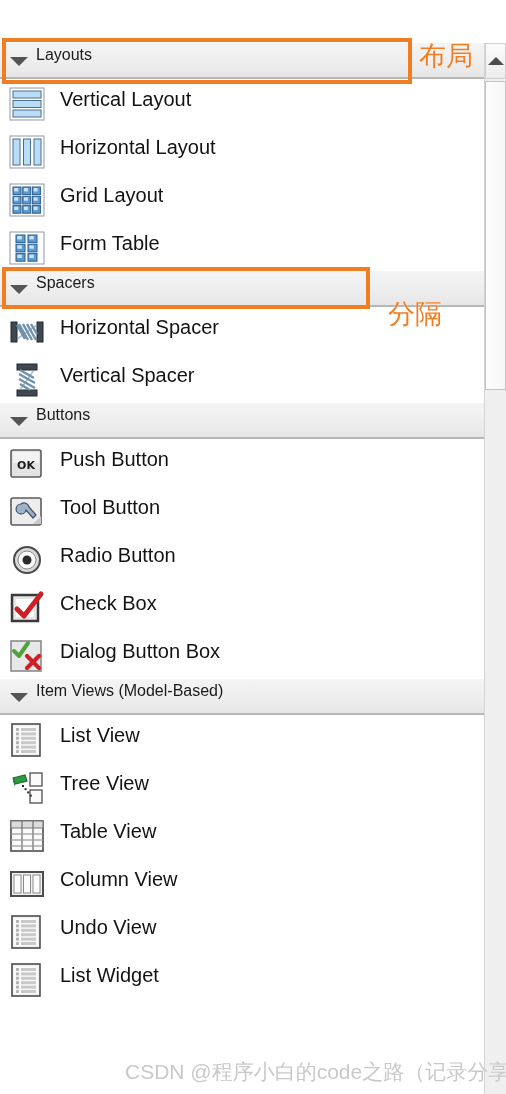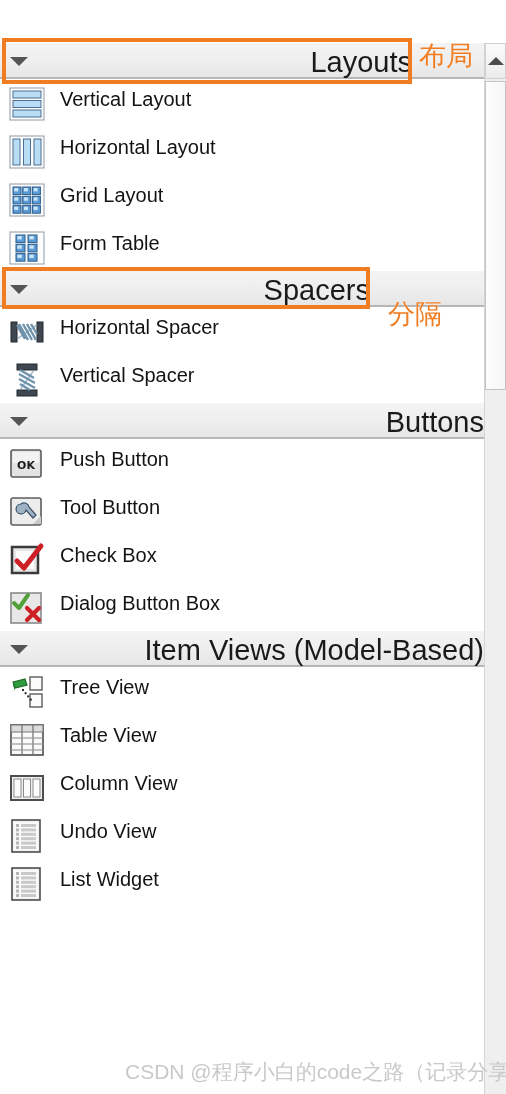--- a/index.html
+++ b/index.html
@@ -102,24 +102,25 @@
     left: 10px; top: 14px;
     width: 0; height: 0;
     border-left: 9px solid transparent;
     border-right: 9px solid transparent;
     border-top: 9px solid #555555;
   }
   .section .title {
     position: absolute;
     left: 0; right: 0;
     top: 3px;
-    text-align: right;
-    font-size: 29px;
+    text-align: left;
+    font-size: 16px;
     color: #1a1a1a;
     white-space: nowrap;
+    padding-left: 36px;
   }
   
   .section.boxed-layouts .title { right: 72px; }
   .section.boxed-spacers .title { right: 114px; }
 
   
   .row {
     position: relative;
     height: 48px;
     background: #ffffff;
@@ -297,121 +298,152 @@
     <rect x="3" y="5" width="30" height="27" rx="2" fill="#ededed" stroke="#5c5c5c" stroke-width="1.6"></rect>
     <path d="M13 11 a5 5 0 1 0 5 6 l7 8 3 -3 -7 -8 a5 5 0 0 0 -8 -3 z" fill="#9fb3c6" stroke="#3c5066" stroke-width="1.2"></path>
     <path d="M25 31 L33 31 L33 23 Z" fill="#c9c9c9"></path>
   </svg>
         </span>
         <span class="label">Tool Button</span>
       </div>
       <div class="row">
         <span class="ico">
           <svg width="38" height="38" viewBox="0 0 38 38">
+    <circle cx="19" cy="19" r="13" fill="#d9d9d9" stroke="#4a4a4a" stroke-width="2"></circle>
+    <circle cx="19" cy="19" r="9" fill="#fbfbfb" stroke="#8a8a8a"></circle>
+    <circle cx="19" cy="19" r="4.5" fill="#2b2b2b"></circle>
+  </svg>
+        </span>
+        <span class="label">Radio Button</span>
+      </div>
+      <div class="row">
+        <span class="ico">
+          <svg width="38" height="38" viewBox="0 0 38 38">
     <rect x="4" y="6" width="26" height="26" fill="#e6e6e6" stroke="#3a3a3a" stroke-width="2.5"></rect>
     <rect x="8" y="10" width="18" height="18" fill="#fcfcfc"></rect>
     <path d="M9 20 L16 27 L33 5" stroke="#cc2026" stroke-width="5" fill="none" stroke-linecap="round" stroke-linejoin="round"></path>
   </svg>
         </span>
         <span class="label">Check Box</span>
       </div>
       <div class="row">
         <span class="ico">
           <svg width="38" height="38" viewBox="0 0 38 38">
     <rect x="3" y="4" width="30" height="30" fill="#e8e8e8" stroke="#8a8a8a" stroke-width="1.6"></rect>
     <path d="M6 14 L11 19 L20 6" stroke="#52a13a" stroke-width="4" fill="none" stroke-linecap="round" stroke-linejoin="round"></path>
     <path d="M19 19 L31 31 M31 19 L19 31" stroke="#cc2026" stroke-width="4.2" fill="none" stroke-linecap="round"></path>
   </svg>
         </span>
         <span class="label">Dialog Button Box</span>
       </div>
       <div class="section">
         <span class="arrow"></span>
         <span class="title">Item Views (Model-Based)</span>
-      </div>
-      <div class="row">
-        <span class="ico">
-          <svg width="38" height="38" viewBox="0 0 38 38">
-    <rect x="22" y="4" width="12" height="13" fill="#fbfbfb" stroke="#5c5c5c" stroke-width="1.4"></rect>
-    <rect x="22" y="21" width="12" height="13" fill="#fbfbfb" stroke="#5c5c5c" stroke-width="1.4"></rect>
-    <path d="M5 9 L17 6 L19 12 L7 15 Z" fill="#2f9d3f" stroke="#1d6b29" stroke-width="1.2"></path>
-    <path d="M5 9 L7 15 L7 18 L5 12 Z" fill="#1d7a2c"></path>
-    <rect x="14" y="16" width="2" height="2" fill="#2a2a2a"></rect>
-            <rect x="16.6" y="19.2" width="2" height="2" fill="#2a2a2a"></rect>
-            <rect x="19.2" y="22.4" width="2" height="2" fill="#2a2a2a"></rect>
-            <rect x="21.8" y="25.6" width="2" height="2" fill="#2a2a2a"></rect>
-  </svg>
-        </span>
-        <span class="label">Tree View</span>
-      </div>
-      <div class="row">
-        <span class="ico">
-          <svg width="38" height="38" viewBox="0 0 38 38">
-    <rect x="3" y="4" width="32" height="30" fill="#fafafa" stroke="#4d4d4d" stroke-width="1.6"></rect>
-    <rect x="3" y="4" width="32" height="7" fill="#dcdcdc" stroke="#777"></rect>
-    <line x1="14" y1="4" x2="14" y2="34" stroke="#777" stroke-width="1.3"></line>
-    <line x1="25" y1="4" x2="25" y2="34" stroke="#777" stroke-width="1.3"></line>
-    <line x1="3" y1="17" x2="35" y2="17" stroke="#999" stroke-width="1.2"></line>
-    <line x1="3" y1="23" x2="35" y2="23" stroke="#999" stroke-width="1.2"></line>
-    <line x1="3" y1="29" x2="35" y2="29" stroke="#999" stroke-width="1.2"></line>
-  </svg>
-        </span>
-        <span class="label">Table View</span>
-      </div>
-      <div class="row">
-        <span class="ico">
-          <svg width="38" height="38" viewBox="0 0 38 38">
-    <rect x="3" y="7" width="32" height="24" fill="#f0f0f0" stroke="#4d4d4d" stroke-width="2"></rect>
-    <rect x="6" y="10" width="7" height="18" fill="#fcfcfc" stroke="#8a8a8a"></rect>
-    <rect x="15.5" y="10" width="7" height="18" fill="#fcfcfc" stroke="#8a8a8a"></rect>
-    <rect x="25" y="10" width="7" height="18" fill="#fcfcfc" stroke="#8a8a8a"></rect>
-  </svg>
-        </span>
-        <span class="label">Column View</span>
       </div>
       <div class="row">
         <span class="ico">
           <svg width="38" height="38" viewBox="0 0 38 38">
     <rect x="4" y="3" width="28" height="32" fill="#f0f0f0" stroke="#4d4d4d" stroke-width="1.6"></rect>
     <rect x="6" y="5" width="24" height="28" fill="#fafafa"></rect>
     <rect x="8" y="7" width="3" height="3" fill="#b4b4b4"></rect>
       <rect x="13" y="7" width="15" height="3" fill="#c9c9c9"></rect>
             <rect x="8" y="11.4" width="3" height="3" fill="#b4b4b4"></rect>
       <rect x="13" y="11.4" width="15" height="3" fill="#c9c9c9"></rect>
             <rect x="8" y="15.8" width="3" height="3" fill="#b4b4b4"></rect>
       <rect x="13" y="15.8" width="15" height="3" fill="#c9c9c9"></rect>
             <rect x="8" y="20.200000000000003" width="3" height="3" fill="#b4b4b4"></rect>
       <rect x="13" y="20.200000000000003" width="15" height="3" fill="#c9c9c9"></rect>
             <rect x="8" y="24.6" width="3" height="3" fill="#b4b4b4"></rect>
       <rect x="13" y="24.6" width="15" height="3" fill="#c9c9c9"></rect>
             <rect x="8" y="29" width="3" height="3" fill="#b4b4b4"></rect>
       <rect x="13" y="29" width="15" height="3" fill="#c9c9c9"></rect>
   </svg>
         </span>
-        <span class="label">Undo View</span>
+        <span class="label">List View</span>
+      </div>
+      <div class="row">
+        <span class="ico">
+          <svg width="38" height="38" viewBox="0 0 38 38">
+    <rect x="22" y="4" width="12" height="13" fill="#fbfbfb" stroke="#5c5c5c" stroke-width="1.4"></rect>
+    <rect x="22" y="21" width="12" height="13" fill="#fbfbfb" stroke="#5c5c5c" stroke-width="1.4"></rect>
+    <path d="M5 9 L17 6 L19 12 L7 15 Z" fill="#2f9d3f" stroke="#1d6b29" stroke-width="1.2"></path>
+    <path d="M5 9 L7 15 L7 18 L5 12 Z" fill="#1d7a2c"></path>
+    <rect x="14" y="16" width="2" height="2" fill="#2a2a2a"></rect>
+            <rect x="16.6" y="19.2" width="2" height="2" fill="#2a2a2a"></rect>
+            <rect x="19.2" y="22.4" width="2" height="2" fill="#2a2a2a"></rect>
+            <rect x="21.8" y="25.6" width="2" height="2" fill="#2a2a2a"></rect>
+  </svg>
+        </span>
+        <span class="label">Tree View</span>
+      </div>
+      <div class="row">
+        <span class="ico">
+          <svg width="38" height="38" viewBox="0 0 38 38">
+    <rect x="3" y="4" width="32" height="30" fill="#fafafa" stroke="#4d4d4d" stroke-width="1.6"></rect>
+    <rect x="3" y="4" width="32" height="7" fill="#dcdcdc" stroke="#777"></rect>
+    <line x1="14" y1="4" x2="14" y2="34" stroke="#777" stroke-width="1.3"></line>
+    <line x1="25" y1="4" x2="25" y2="34" stroke="#777" stroke-width="1.3"></line>
+    <line x1="3" y1="17" x2="35" y2="17" stroke="#999" stroke-width="1.2"></line>
+    <line x1="3" y1="23" x2="35" y2="23" stroke="#999" stroke-width="1.2"></line>
+    <line x1="3" y1="29" x2="35" y2="29" stroke="#999" stroke-width="1.2"></line>
+  </svg>
+        </span>
+        <span class="label">Table View</span>
+      </div>
+      <div class="row">
+        <span class="ico">
+          <svg width="38" height="38" viewBox="0 0 38 38">
+    <rect x="3" y="7" width="32" height="24" fill="#f0f0f0" stroke="#4d4d4d" stroke-width="2"></rect>
+    <rect x="6" y="10" width="7" height="18" fill="#fcfcfc" stroke="#8a8a8a"></rect>
+    <rect x="15.5" y="10" width="7" height="18" fill="#fcfcfc" stroke="#8a8a8a"></rect>
+    <rect x="25" y="10" width="7" height="18" fill="#fcfcfc" stroke="#8a8a8a"></rect>
+  </svg>
+        </span>
+        <span class="label">Column View</span>
       </div>
       <div class="row">
         <span class="ico">
           <svg width="38" height="38" viewBox="0 0 38 38">
     <rect x="4" y="3" width="28" height="32" fill="#f0f0f0" stroke="#4d4d4d" stroke-width="1.6"></rect>
     <rect x="6" y="5" width="24" height="28" fill="#fafafa"></rect>
     <rect x="8" y="7" width="3" height="3" fill="#b4b4b4"></rect>
       <rect x="13" y="7" width="15" height="3" fill="#c9c9c9"></rect>
             <rect x="8" y="11.4" width="3" height="3" fill="#b4b4b4"></rect>
       <rect x="13" y="11.4" width="15" height="3" fill="#c9c9c9"></rect>
             <rect x="8" y="15.8" width="3" height="3" fill="#b4b4b4"></rect>
       <rect x="13" y="15.8" width="15" height="3" fill="#c9c9c9"></rect>
             <rect x="8" y="20.200000000000003" width="3" height="3" fill="#b4b4b4"></rect>
       <rect x="13" y="20.200000000000003" width="15" height="3" fill="#c9c9c9"></rect>
             <rect x="8" y="24.6" width="3" height="3" fill="#b4b4b4"></rect>
       <rect x="13" y="24.6" width="15" height="3" fill="#c9c9c9"></rect>
             <rect x="8" y="29" width="3" height="3" fill="#b4b4b4"></rect>
       <rect x="13" y="29" width="15" height="3" fill="#c9c9c9"></rect>
   </svg>
         </span>
+        <span class="label">Undo View</span>
+      </div>
+      <div class="row">
+        <span class="ico">
+          <svg width="38" height="38" viewBox="0 0 38 38">
+    <rect x="4" y="3" width="28" height="32" fill="#f0f0f0" stroke="#4d4d4d" stroke-width="1.6"></rect>
+    <rect x="6" y="5" width="24" height="28" fill="#fafafa"></rect>
+    <rect x="8" y="7" width="3" height="3" fill="#b4b4b4"></rect>
+      <rect x="13" y="7" width="15" height="3" fill="#c9c9c9"></rect>
+            <rect x="8" y="11.4" width="3" height="3" fill="#b4b4b4"></rect>
+      <rect x="13" y="11.4" width="15" height="3" fill="#c9c9c9"></rect>
+            <rect x="8" y="15.8" width="3" height="3" fill="#b4b4b4"></rect>
+      <rect x="13" y="15.8" width="15" height="3" fill="#c9c9c9"></rect>
+            <rect x="8" y="20.200000000000003" width="3" height="3" fill="#b4b4b4"></rect>
+      <rect x="13" y="20.200000000000003" width="15" height="3" fill="#c9c9c9"></rect>
+            <rect x="8" y="24.6" width="3" height="3" fill="#b4b4b4"></rect>
+      <rect x="13" y="24.6" width="15" height="3" fill="#c9c9c9"></rect>
+            <rect x="8" y="29" width="3" height="3" fill="#b4b4b4"></rect>
+      <rect x="13" y="29" width="15" height="3" fill="#c9c9c9"></rect>
+  </svg>
+        </span>
         <span class="label">List Widget</span>
       </div>
     </div>
 
   <div class="scrollbar">
     <div class="sb-track"></div>
     <div class="sb-thumb"></div>
     <div class="sb-up">
       <span class="tri"></span>
     </div>

